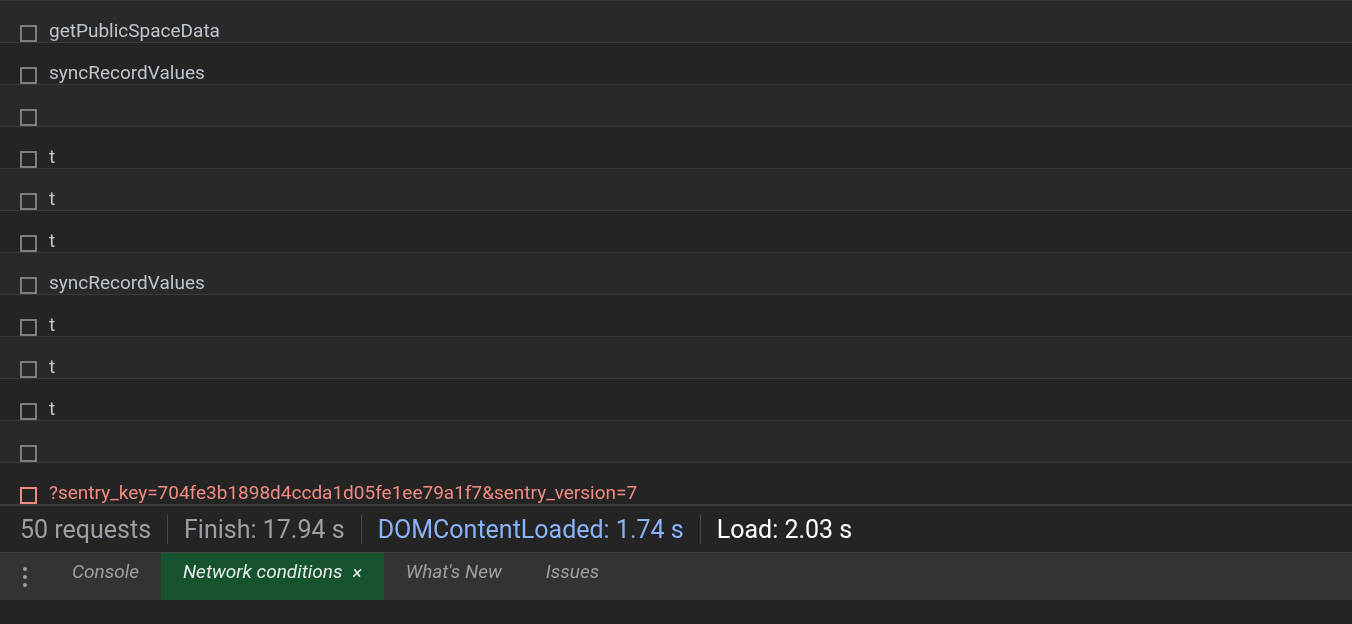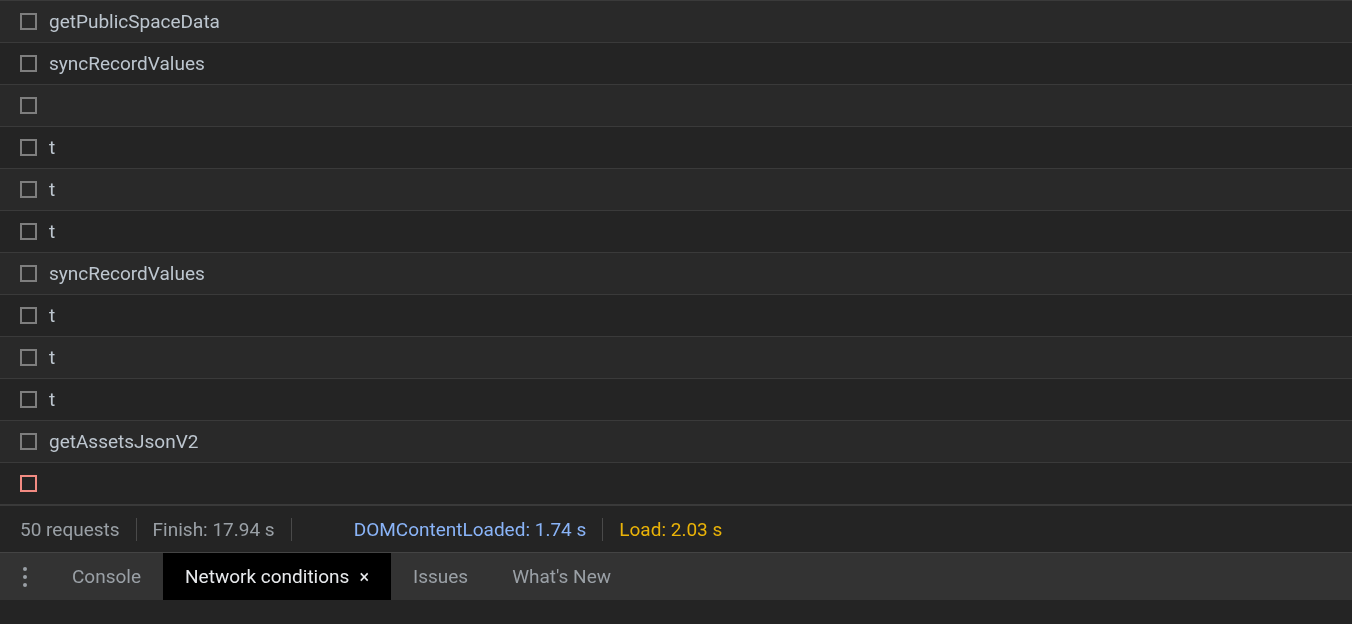--- a/index.html
+++ b/index.html
@@ -11,21 +11,21 @@
       width: 1352px;
       height: 624px;
       overflow: hidden;
       position: relative;
     }
     .request-list {
       width: 100%;
     }
     .request-row {
       display: flex;
-      align-items: center;
+      align-items: flex-end;
       height: 42px;
       padding-left: 20px;
       border-top: 1px solid #3a3a3a;
       white-space: nowrap;
       overflow: hidden;
     }
     .request-row:nth-child(odd) { background: #292929; }
     .request-row:nth-child(even) { background: #242424; }
     .checkbox {
       width: 17px;
@@ -37,31 +37,31 @@
     .checkbox.error { border-color: #f28b82; }
     .request-name { color: #bdc6cf; }
     .request-name.error { color: #f28b82; }
     .status-bar {
       display: flex;
       align-items: center;
       height: 48px;
       padding: 12px 20px;
       background: #242424;
       border-top: 2px solid #3a3a3a;
-      font-size: 19px;
+      font-size: 25px;
       color: #9aa0a6;
     }
     .status-seg {
       padding: 0 16px;
       border-right: 1px solid #4a4a4a;
     }
     .status-seg:first-child { padding-left: 0; }
     .status-seg:last-child { border-right: none; }
-    .status-dcl { color: #8ab4f8; margin-left: 46px; }
-    .status-load { color: #eab308; }
+    .status-dcl { color: #8ab4f8; }
+    .status-load { color: #ffffff; }
     .bottom-tabs {
       display: flex;
       align-items: center;
       height: 48px;
       background: #333333;
       border-top: 1px solid #444;
       font-size: 19px;
       color: #9aa0a6;
     }
     .kebab {
@@ -75,25 +75,26 @@
     .kebab span {
       width: 4px;
       height: 4px;
       background: #9aa0a6;
       border-radius: 50%;
     }
     .tab {
       padding: 17px 22px;
       height: 100%;
       display: flex;
-      align-items: center;
+      align-items: flex-end;
       cursor: pointer;
+      font-style: italic;
     }
     .tab.active {
-      background: #000000;
+      background: #14532d;
       color: #e8eaed;
     }
     .tab-close {
       margin-left: 10px;
       font-size: 18px;
       color: #e8eaed;
     }
   </style>
 </head>
 <body>
@@ -133,24 +134,24 @@
   <div class="request-row">
     <div class="checkbox"></div>
     <span class="request-name">t</span>
   </div>
   <div class="request-row">
     <div class="checkbox"></div>
     <span class="request-name">t</span>
   </div>
   <div class="request-row">
     <div class="checkbox"></div>
-    <span class="request-name">getAssetsJsonV2</span>
   </div>
   <div class="request-row">
     <div class="checkbox error"></div>
+    <span class="request-name error">?sentry_key=704fe3b1898d4ccda1d05fe1ee79a1f7&amp;sentry_version=7</span>
   </div>
 </div>
 
 <div class="status-bar">
   <div class="status-seg">50 requests</div>
   <div class="status-seg">Finish: 17.94 s</div>
   <div class="status-seg status-dcl">DOMContentLoaded: 1.74 s</div>
   <div class="status-seg status-load">Load: 2.03 s</div>
 </div>
 
@@ -161,18 +162,18 @@
       <span></span>
     </div>
   <div class="tab">
     <span>Console</span>
   </div>
   <div class="tab active">
     <span>Network conditions</span>
     <span class="tab-close">×</span>
   </div>
   <div class="tab">
-    <span>Issues</span>
+    <span>What's New</span>
   </div>
   <div class="tab">
-    <span>What's New</span>
+    <span>Issues</span>
   </div>
 </div>
 
 </body></html>

